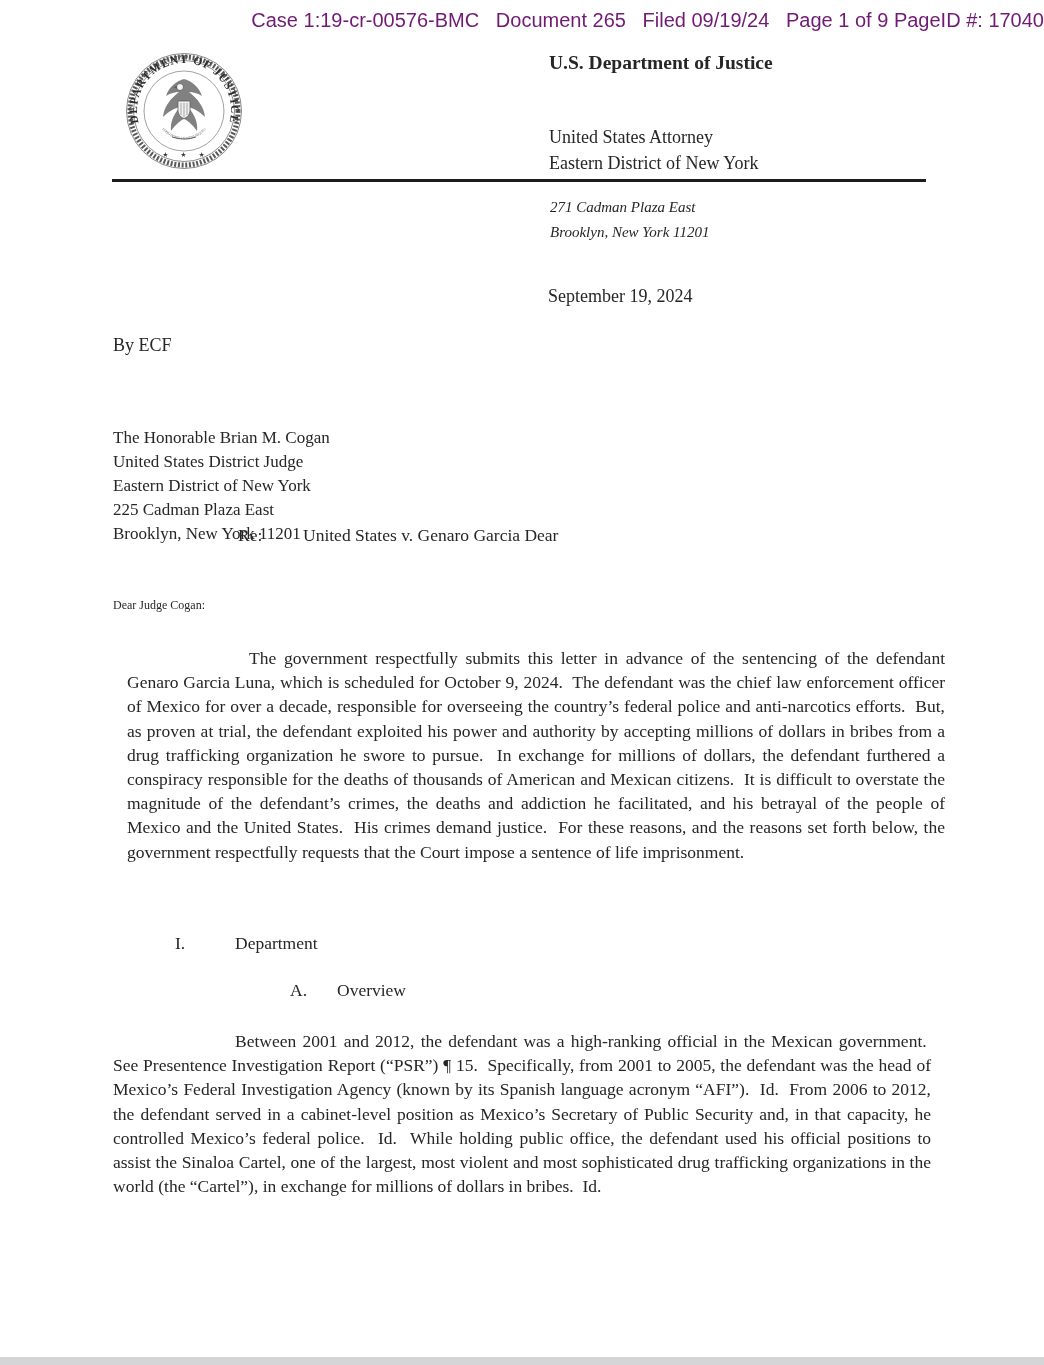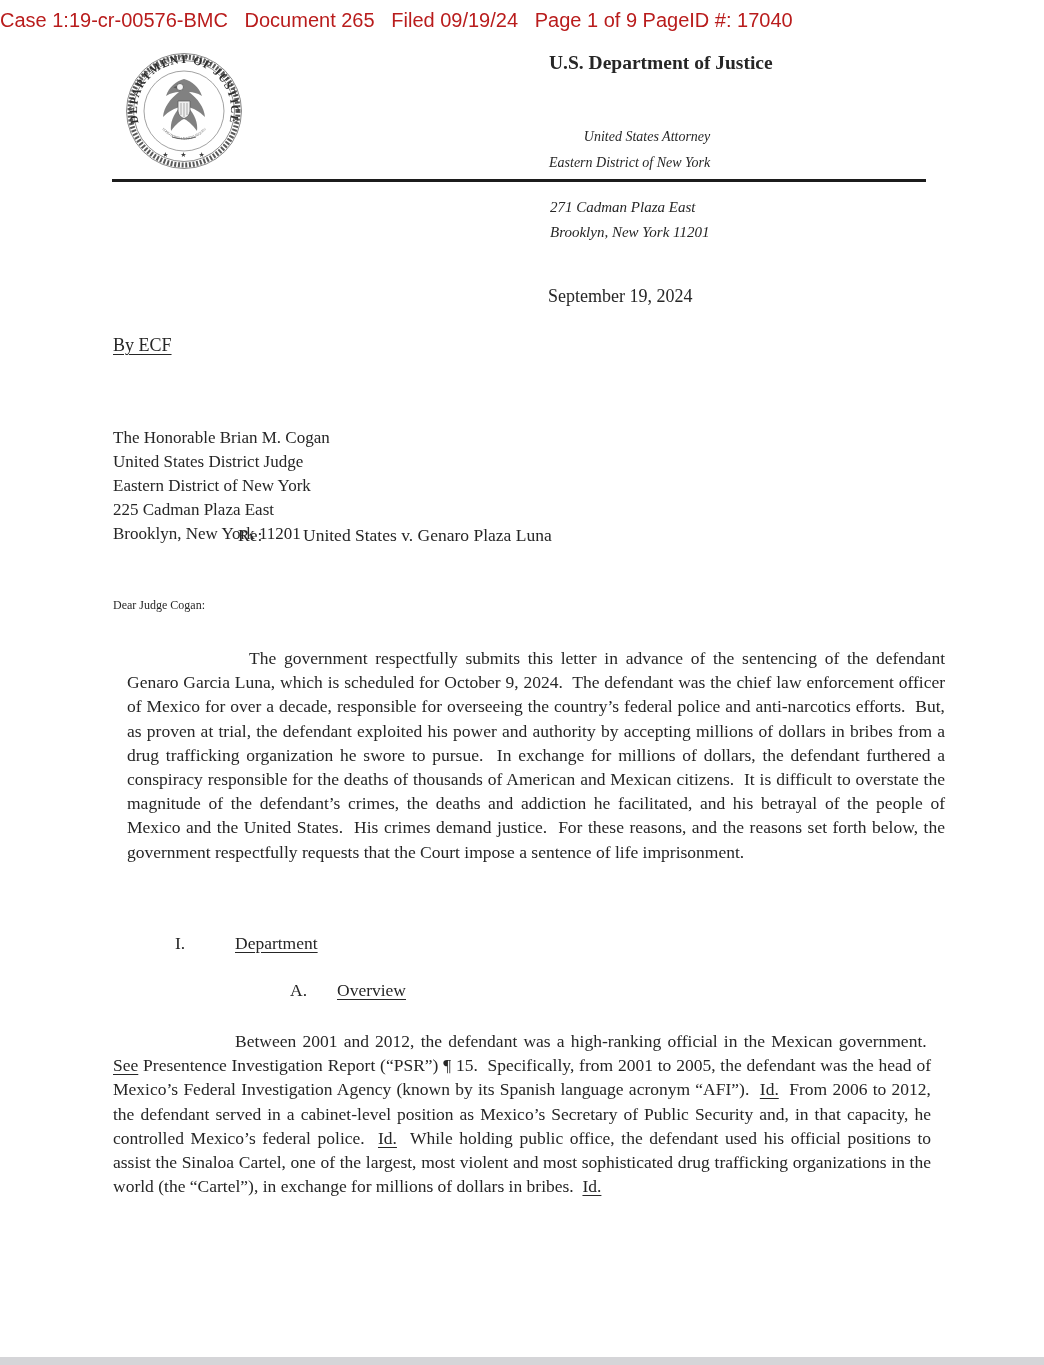--- a/index.html
+++ b/index.html
@@ -5,32 +5,32 @@
   html,body{margin:0;padding:0;background:#ffffff;}
   .page{
     position:relative;
     width:1044px;height:1365px;
     background:#ffffff;
     font-family:"Liberation Serif","DejaVu Serif",serif;
     color:#262626;
     overflow:hidden;
   }
   .abs{position:absolute;}
-  .u{text-decoration:underline;text-decoration-thickness:1.4px;text-underline-offset:3px;}
+  .u{text-decoration-thickness:1.4px;text-underline-offset:3px;}
   .stamp{
     top:9px;left:0;width:100%;
-    text-align:left;
+    text-align:right;
     font-family:"Liberation Sans","DejaVu Sans",sans-serif;
     font-size:20px;
     white-space:pre;
-    color:#b91c1c;
+    color:#701a75;
   }
   .seal{top:50px;left:124px;width:120px;height:122px;}
   .agency{top:52px;left:549px;font-size:19.5px;font-weight:bold;}
-  .office{top:124px;left:549px;font-size:14px;font-style:italic;line-height:26px;text-align:right;}
+  .office{top:124px;left:549px;font-size:18px;line-height:26px;}
   .rule{top:179px;left:112px;width:814px;height:3px;background:#1c1c1c;}
   .refs{top:188px;left:113px;font-size:19.5px;line-height:27px;}
   .usao-addr{top:195px;left:550px;font-size:15px;font-style:italic;line-height:25px;}
   .date{top:286px;left:548px;font-size:18px;}
   .byecf{top:335px;left:113px;font-size:18px;}
   .recipient{top:386px;left:113px;font-size:17px;line-height:24px;margin-top:40px;}
   .re-label{top:525px;left:238px;font-size:17.5px;}
   .re-case{top:525px;left:303px;font-size:17.5px;}
   .re-docket{top:549px;left:303px;font-size:17.5px;}
   .salutation{top:598px;left:113px;font-size:12px;}
@@ -104,21 +104,21 @@
 
   <div class="abs recipient">
     <div>The Honorable Brian M. Cogan</div>
     <div>United States District Judge</div>
     <div>Eastern District of New York</div>
     <div>225 Cadman Plaza East</div>
     <div>Brooklyn, New York 11201</div>
   </div>
 
   <div class="abs re-label">Re:</div>
-  <div class="abs re-case">United States v. Genaro Plaza Luna</div>
+  <div class="abs re-case">United States v. Genaro Garcia Dear</div>
 
   <div class="abs salutation">Dear Judge Cogan:</div>
 
   <p class="abs body-para para1">The government respectfully submits this letter in advance of the sentencing of the defendant Genaro Garcia Luna, which is scheduled for October 9, 2024.&nbsp; The defendant was the chief law enforcement officer of Mexico for over a decade, responsible for overseeing the country’s federal police and anti-narcotics efforts.&nbsp; But, as proven at trial, the defendant exploited his power and authority by accepting millions of dollars in bribes from a drug trafficking organization he swore to pursue.&nbsp; In exchange for millions of dollars, the defendant furthered a conspiracy responsible for the deaths of thousands of American and Mexican citizens.&nbsp; It is difficult to overstate the magnitude of the defendant’s crimes, the deaths and addiction he facilitated, and his betrayal of the people of Mexico and the United States.&nbsp; His crimes demand justice.&nbsp; For these reasons, and the reasons set forth below, the government respectfully requests that the Court impose a sentence of life imprisonment.</p>
 
   <div class="abs h-num h1-num">I.</div>
   <div class="abs h1-title u">Department</div>
 
   <div class="abs h-num h2-num">A.</div>
   <div class="abs h2-title u">Overview</div>

